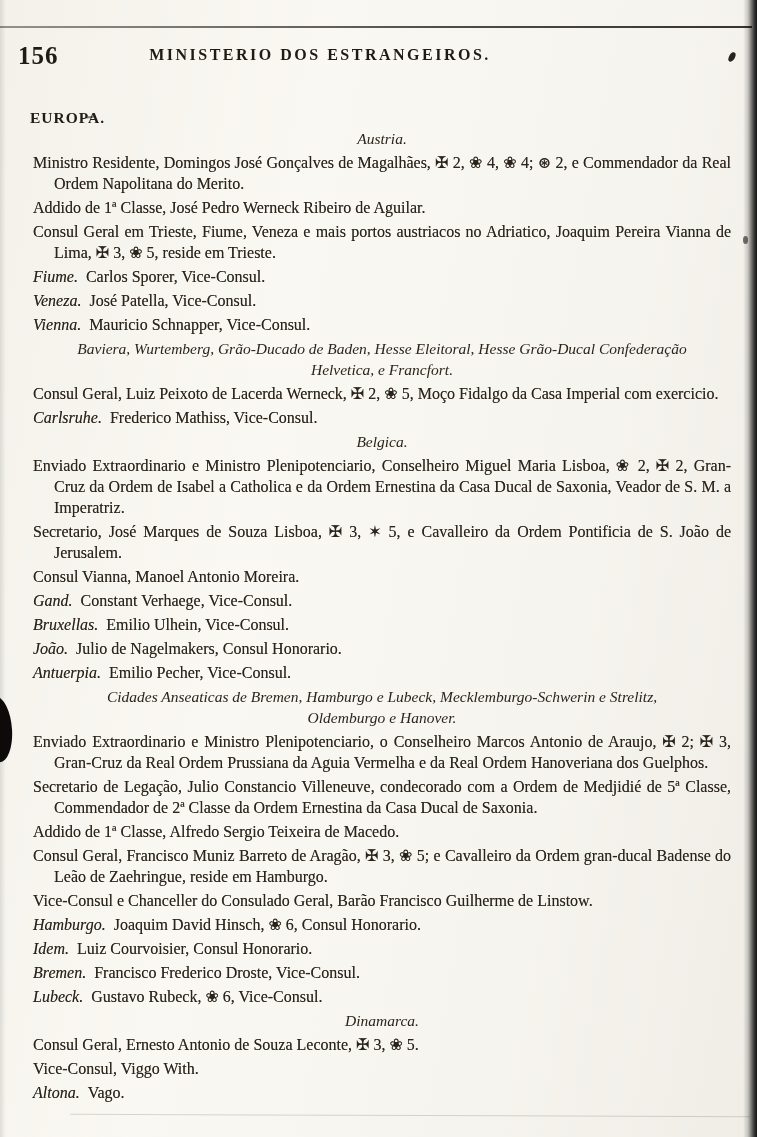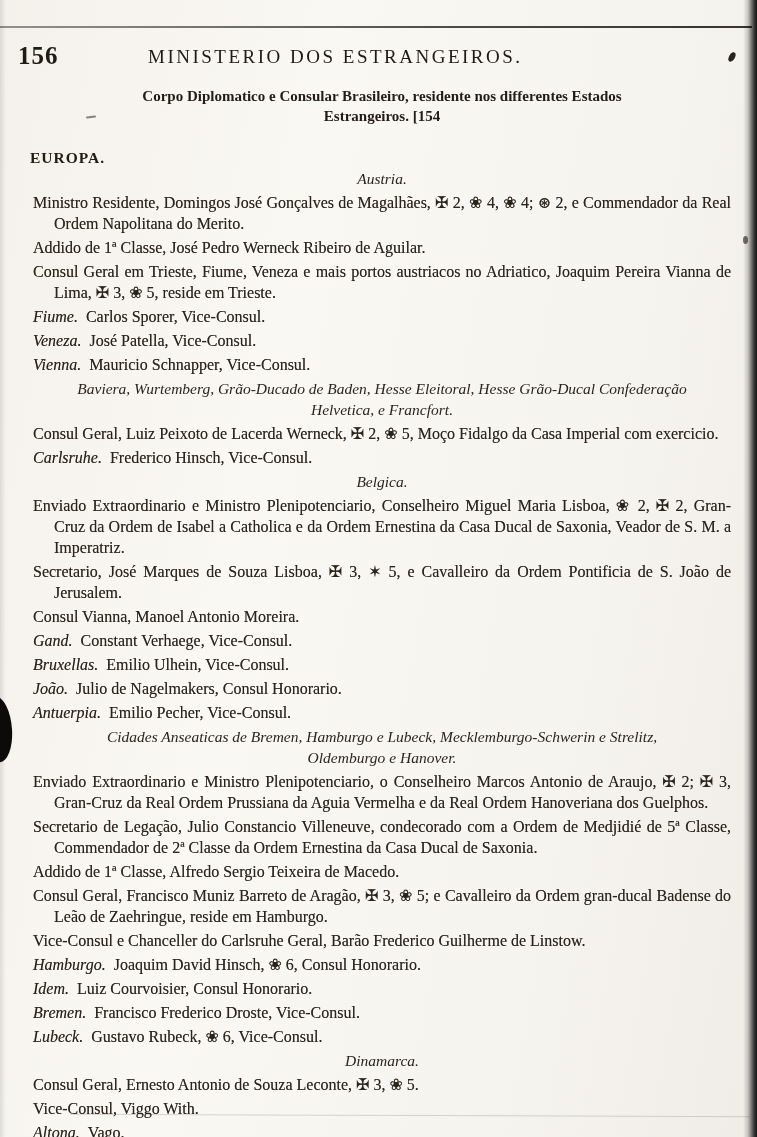--- a/index.html
+++ b/index.html
@@ -41,21 +41,21 @@
     position: absolute; left: 70px; bottom: 21px; width: 680px; height: 1px;
     background: rgba(30,28,25,.16); transform: rotate(.2deg);
   }
   
   .page-number {
     position: absolute; left: 18px; top: 42px;
     font-size: 25px; font-weight: bold; letter-spacing: 1px; color: #1f1a14;
   }
   .running-title {
     position: absolute; left: 148px; top: 46px; width: 344px;
-    text-align: center; font-size: 19px; font-weight: normal; letter-spacing: 2.5px;
+    text-align: center; font-size: 16px; font-weight: bold; letter-spacing: 2.5px;
     color: #1f1a14; white-space: nowrap;
   }
   
   .content { position: absolute; top: 86px; left: 30px; width: 704px; }
   .subtitle {
     text-align: center; font-weight: bold; font-size: 15px; line-height: 20px;
     color: #221c15;
   }
   .region-heading {
     font-weight: bold; font-size: 15.5px; line-height: 20px;
@@ -83,24 +83,20 @@
   <div class="ink-blob"></div>
   <div class="speck-a"></div>
   <div class="speck-b"></div>
   <div class="speck-c"></div>
   <div class="bottom-scratch"></div>
 
   <div class="page-number">156</div>
   <div class="running-title">MINISTERIO DOS ESTRANGEIROS.</div>
 
   <div class="content">
-    <div class="subtitle">
-      <div>Corpo Diplomatico e Consular Brasileiro, residente nos differentes Estados</div>
-      <div>Estrangeiros. [154</div>
-    </div>
     <div class="region-heading">EUROPA.</div>
 
     <div>
   <div>
     <div class="section-heading">Austria.</div>
     <div>
   <p class="entry"><span>Ministro Residente, Domingos José Gonçalves de Magalhães, ✠ 2, ❀ 4, ❀ 4; ⊛ 2, e Commendador da Real Ordem Napolitana do Merito.</span></p>
 
   <p class="entry"><span>Addido de 1ª Classe, José Pedro Werneck Ribeiro de Aguilar.</span></p>
 
@@ -112,21 +108,21 @@
 
   <p class="entry"><i>Vienna. </i><span>Mauricio Schnapper, Vice-Consul.</span></p>
 </div>
   </div>
 
   <div>
     <div class="section-heading">Baviera, Wurtemberg, Grão-Ducado de Baden, Hesse Eleitoral, Hesse Grão-Ducal Confederação Helvetica, e Francfort.</div>
     <div>
   <p class="entry"><span>Consul Geral, Luiz Peixoto de Lacerda Werneck, ✠ 2, ❀ 5, Moço Fidalgo da Casa Imperial com exercicio.</span></p>
 
-  <p class="entry"><i>Carlsruhe. </i><span>Frederico Hinsch, Vice-Consul.</span></p>
+  <p class="entry"><i>Carlsruhe. </i><span>Frederico Mathiss, Vice-Consul.</span></p>
 </div>
   </div>
 
   <div>
     <div class="section-heading">Belgica.</div>
     <div>
   <p class="entry"><span>Enviado Extraordinario e Ministro Plenipotenciario, Conselheiro Miguel Maria Lisboa, ❀ 2, ✠ 2, Gran-Cruz da Ordem de Isabel a Catholica e da Ordem Ernestina da Casa Ducal de Saxonia, Veador de S. M. a Imperatriz.</span></p>
 
   <p class="entry"><span>Secretario, José Marques de Souza Lisboa, ✠ 3, ✶ 5, e Cavalleiro da Ordem Pontificia de S. João de Jerusalem.</span></p>
 
@@ -146,21 +142,21 @@
     <div class="section-heading">Cidades Anseaticas de Bremen, Hamburgo e Lubeck, Mecklemburgo-Schwerin e Strelitz, Oldemburgo e Hanover.</div>
     <div>
   <p class="entry"><span>Enviado Extraordinario e Ministro Plenipotenciario, o Conselheiro Marcos Antonio de Araujo, ✠ 2; ✠ 3, Gran-Cruz da Real Ordem Prussiana da Aguia Vermelha e da Real Ordem Hanoveriana dos Guelphos.</span></p>
 
   <p class="entry"><span>Secretario de Legação, Julio Constancio Villeneuve, condecorado com a Ordem de Medjidié de 5ª Classe, Commendador de 2ª Classe da Ordem Ernestina da Casa Ducal de Saxonia.</span></p>
 
   <p class="entry"><span>Addido de 1ª Classe, Alfredo Sergio Teixeira de Macedo.</span></p>
 
   <p class="entry"><span>Consul Geral, Francisco Muniz Barreto de Aragão, ✠ 3, ❀ 5; e Cavalleiro da Ordem gran-ducal Badense do Leão de Zaehringue, reside em Hamburgo.</span></p>
 
-  <p class="entry"><span>Vice-Consul e Chanceller do Carlsruhe Geral, Barão Frederico Guilherme de Linstow.</span></p>
+  <p class="entry"><span>Vice-Consul e Chanceller do Consulado Geral, Barão Francisco Guilherme de Linstow.</span></p>
 
   <p class="entry"><i>Hamburgo. </i><span>Joaquim David Hinsch, ❀ 6, Consul Honorario.</span></p>
 
   <p class="entry"><i>Idem. </i><span>Luiz Courvoisier, Consul Honorario.</span></p>
 
   <p class="entry"><i>Bremen. </i><span>Francisco Frederico Droste, Vice-Consul.</span></p>
 
   <p class="entry"><i>Lubeck. </i><span>Gustavo Rubeck, ❀ 6, Vice-Consul.</span></p>
 </div>
   </div>

